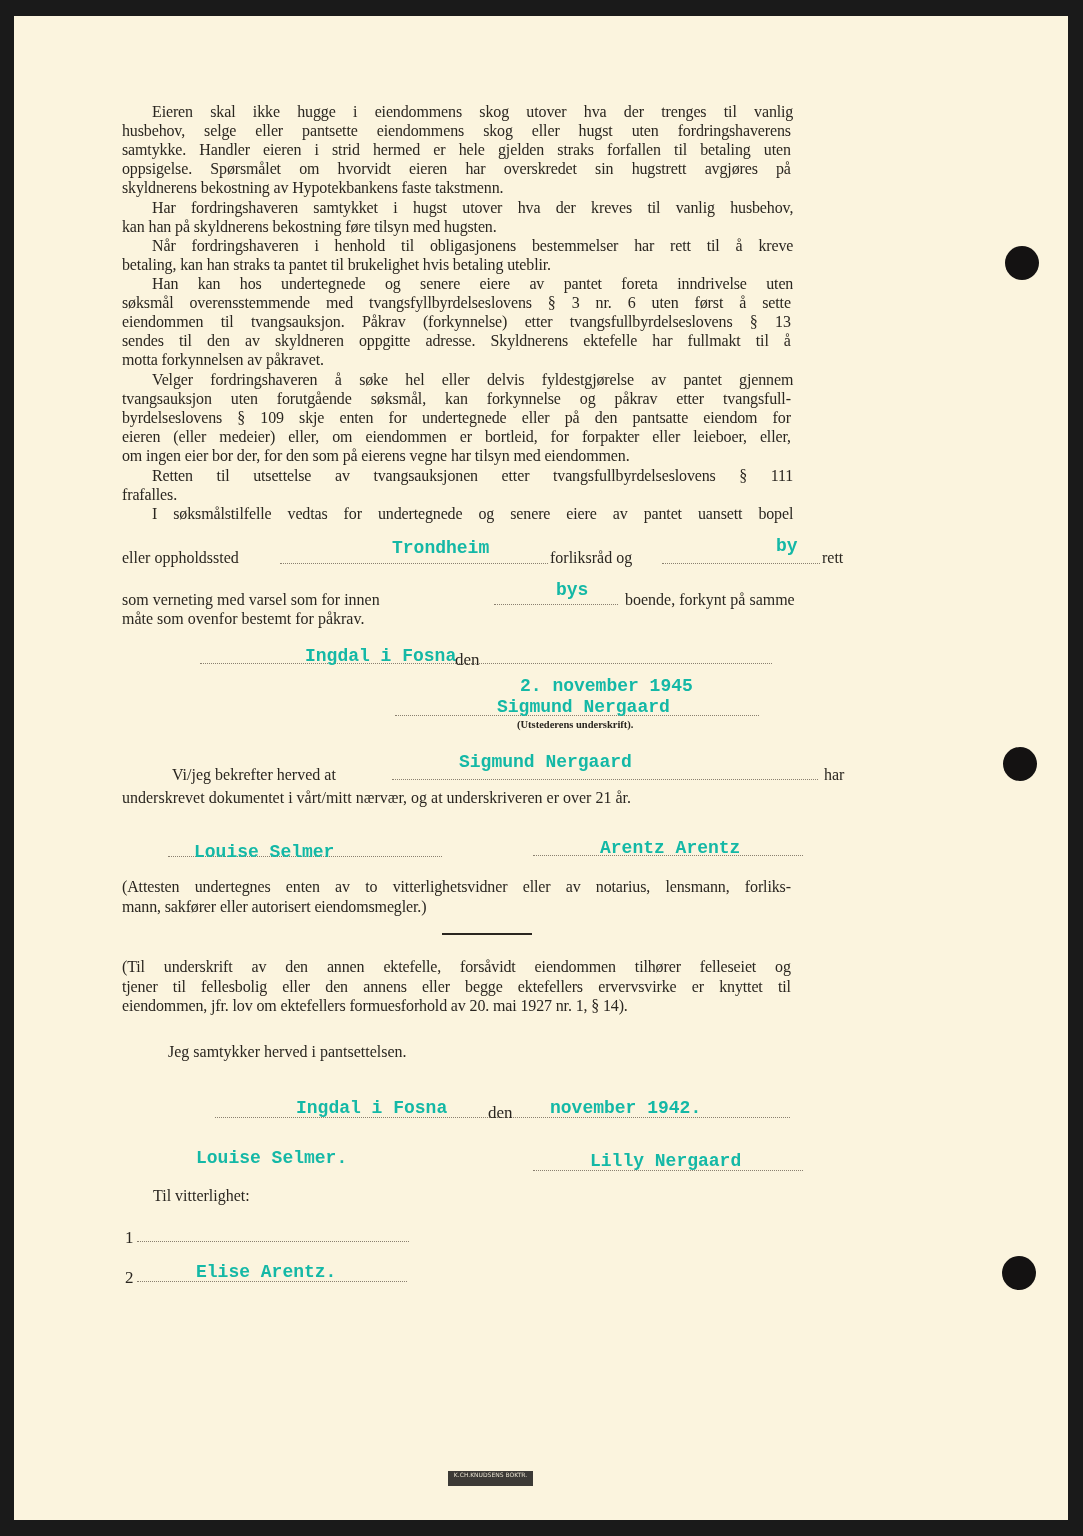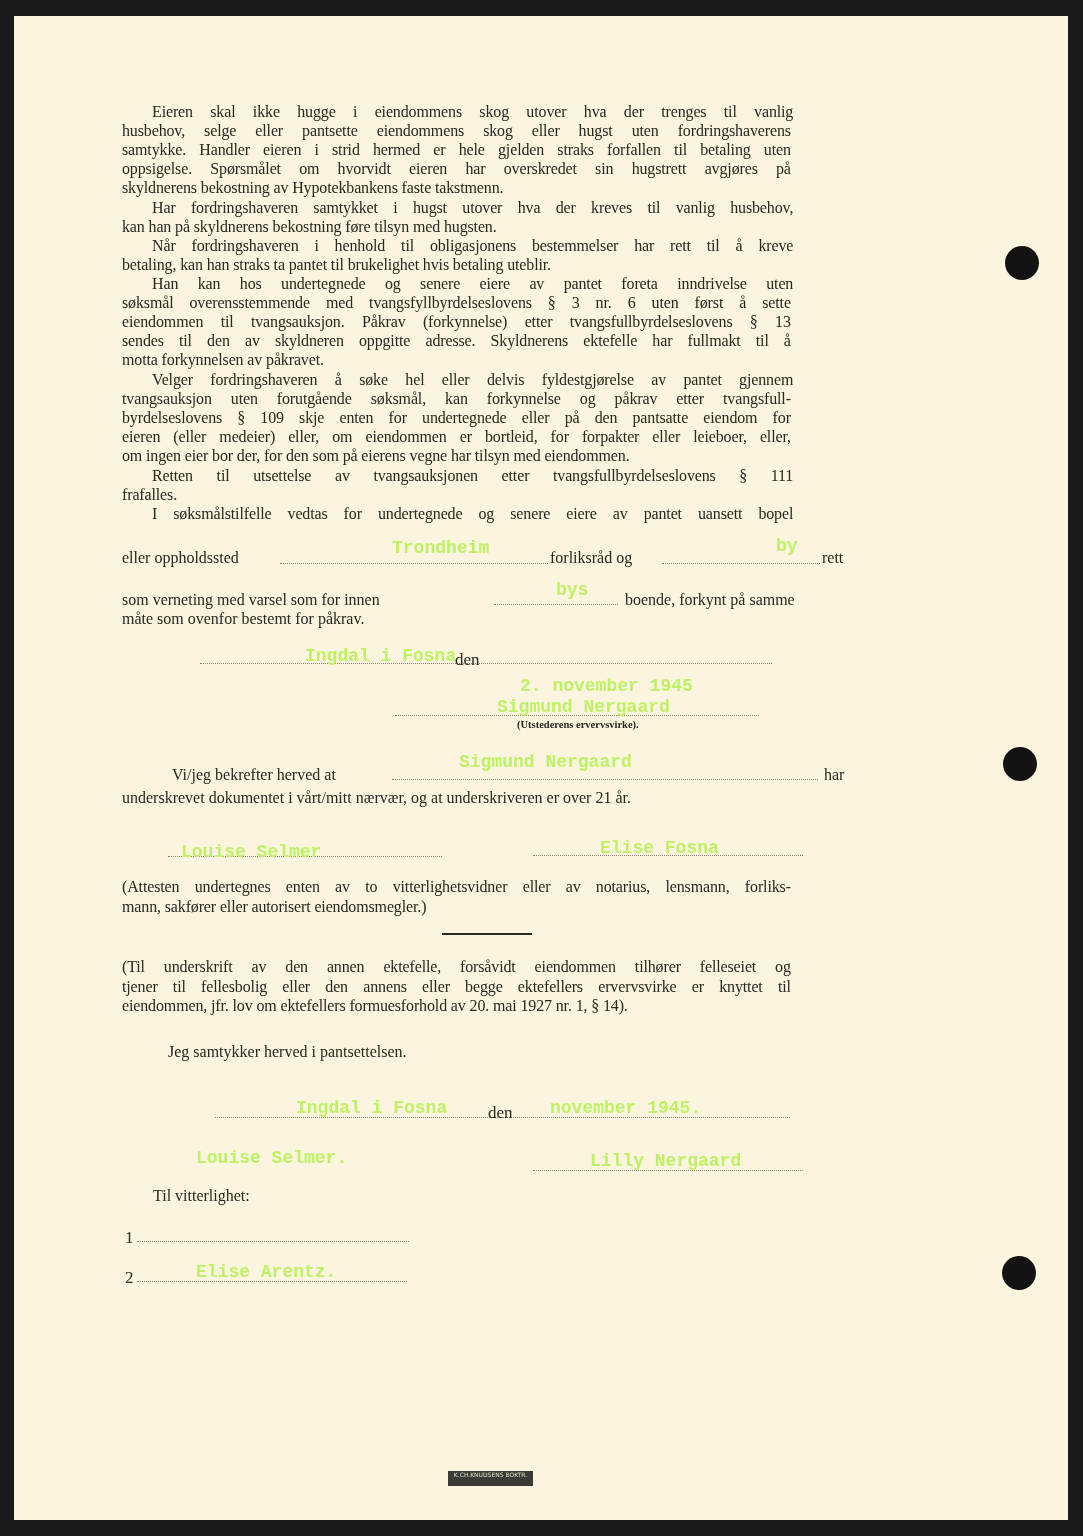--- a/index.html
+++ b/index.html
@@ -4,21 +4,21 @@
 <style>
   html, body { margin: 0; padding: 0; }
   body {
     width: 1083px; height: 1536px; background: #1a1a1a; position: relative; overflow: hidden;
   }
   .paper {
     position: absolute; left: 14px; top: 16px; width: 1054px; height: 1504px;
     background: #fbf4de;
   }
   .serif { font-family: "Liberation Serif", "DejaVu Serif", serif; color: #2a2620; }
-  .mono { font-family: "Liberation Mono", "DejaVu Sans Mono", monospace; color: #bef264; font-weight: bold; }
+  .mono { font-family: "Liberation Mono", "DejaVu Sans Mono", monospace; color: #14b8a6; font-weight: bold; }
   .line {
     position: absolute; left: 122px; width: 727px; font-size: 17.4px; line-height: 19.7px;
     white-space: nowrap; text-align: justify; text-align-last: justify; letter-spacing: -0.15px;
     transform: scaleX(0.92); transform-origin: left top;
   }
   .line.indent { left: 152px; width: 697px; }
   .line.last { text-align-last: left; }
   .abs { position: absolute; white-space: nowrap; }
   .dots { position: absolute; border-bottom: 1.4px dotted #8a8070; height: 0; }
   .typed { position: absolute; white-space: nowrap; font-size: 18px; }
@@ -78,48 +78,48 @@
 <div class="abs serif" style="left:625px;top:589px;font-size:17.4px;transform:scaleX(0.92);transform-origin:left top">boende, forkynt på samme</div>
 <div class="abs serif" style="left:122px;top:608px;font-size:17.4px;transform:scaleX(0.92);transform-origin:left top">måte som ovenfor bestemt for påkrav.</div>
 
 <div class="dots" style="left:200px;top:663px;width:572px"></div>
 <div class="typed mono" style="left:305px;top:646px">Ingdal i Fosna</div>
 <div class="abs serif" style="left:455px;top:650px;font-size:17px">den</div>
 <div class="typed mono" style="left:520px;top:676px">2. november 1945</div>
 
 <div class="dots" style="left:395px;top:715px;width:364px"></div>
 <div class="typed mono" style="left:497px;top:697px">Sigmund Nergaard</div>
-<div class="abs serif" style="left:517px;top:719px;font-size:10.5px;font-weight:bold">(Utstederens ervervsvirke).</div>
+<div class="abs serif" style="left:517px;top:719px;font-size:10.5px;font-weight:bold">(Utstederens underskrift).</div>
 
 <div class="abs serif" style="left:172px;top:764px;font-size:17.4px;transform:scaleX(0.92);transform-origin:left top">Vi/jeg bekrefter herved at</div>
 <div class="dots" style="left:392px;top:779px;width:426px"></div>
 <div class="typed mono" style="left:459px;top:752px">Sigmund Nergaard</div>
 <div class="abs serif" style="left:824px;top:764px;font-size:17.4px;transform:scaleX(0.92);transform-origin:left top">har</div>
 <div class="abs serif" style="left:122px;top:787px;font-size:17.4px;transform:scaleX(0.92);transform-origin:left top">underskrevet dokumentet i vårt/mitt nærvær, og at underskriveren er over 21 år.</div>
 
 <div class="dots" style="left:168px;top:856px;width:274px"></div>
-<div class="typed mono" style="left:181px;top:842px">Louise Selmer</div>
+<div class="typed mono" style="left:194px;top:842px">Louise Selmer</div>
 <div class="dots" style="left:533px;top:855px;width:270px"></div>
-<div class="typed mono" style="left:600px;top:838px">Elise Fosna</div>
+<div class="typed mono" style="left:600px;top:838px">Arentz Arentz</div>
 
 <div class="line serif" style="top:877px">(Attesten undertegnes enten av to vitterlighetsvidner eller av notarius, lensmann, forliks-</div>
 <div class="line serif last" style="top:897px">mann, sakfører eller autorisert eiendomsmegler.)</div>
 
 <div class="rule" style="left:442px;top:933px;width:90px"></div>
 
 <div class="line serif" style="top:957px">(Til underskrift av den annen ektefelle, forsåvidt eiendommen tilhører felleseiet og</div>
 <div class="line serif" style="top:977px">tjener til fellesbolig eller den annens eller begge ektefellers ervervsvirke er knyttet til</div>
 <div class="line serif last" style="top:996px">eiendommen, jfr. lov om ektefellers formuesforhold av 20. mai 1927 nr. 1, § 14).</div>
 
 <div class="abs serif" style="left:168px;top:1041px;font-size:17.4px;transform:scaleX(0.92);transform-origin:left top">Jeg samtykker herved i pantsettelsen.</div>
 
 <div class="dots" style="left:215px;top:1117px;width:575px"></div>
 <div class="typed mono" style="left:296px;top:1098px">Ingdal i Fosna</div>
 <div class="abs serif" style="left:488px;top:1103px;font-size:17px">den</div>
-<div class="typed mono" style="left:550px;top:1098px">november 1945.</div>
+<div class="typed mono" style="left:550px;top:1098px">november 1942.</div>
 
 <div class="dots" style="left:533px;top:1170px;width:270px"></div>
 <div class="typed mono" style="left:590px;top:1151px">Lilly Nergaard</div>
 
 <div class="abs serif" style="left:153px;top:1185px;font-size:17.4px;transform:scaleX(0.92);transform-origin:left top">Til vitterlighet:</div>
 
 <div class="abs serif" style="left:125px;top:1228px;font-size:17px">1</div>
 <div class="dots" style="left:137px;top:1241px;width:272px"></div>
 <div class="typed mono" style="left:196px;top:1148px">Louise Selmer.</div>
 

